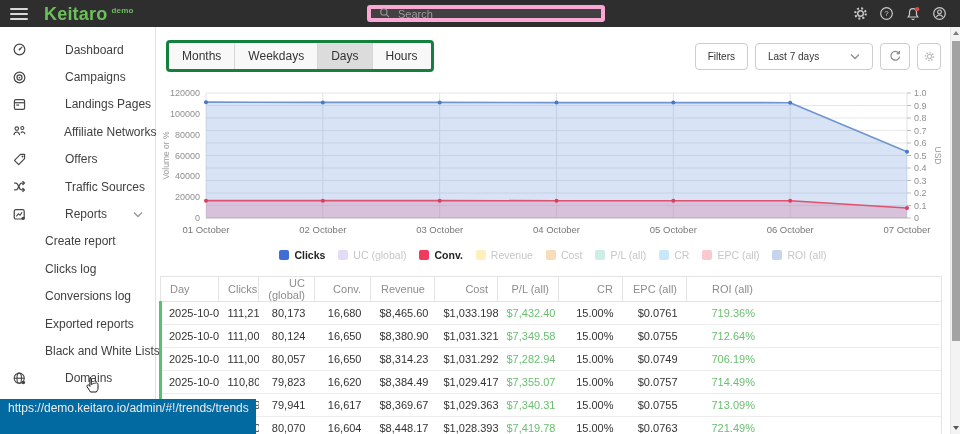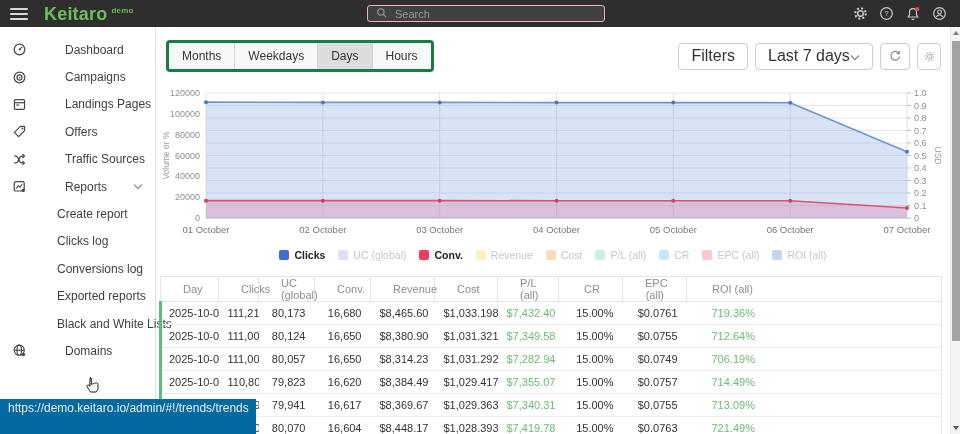--- a/index.html
+++ b/index.html
@@ -5,57 +5,57 @@
   * { margin:0; padding:0; box-sizing:border-box; }
   html,body { width:960px; height:434px; overflow:hidden; background:#fff;
     font-family:"Liberation Sans", sans-serif; }
   
   .topbar { position:relative; height:27px; background:#2e2e2e; display:flex; align-items:center; z-index:30; }
   .burger { width:18px; margin-left:10px; cursor:pointer; }
   .burger div { height:2px; background:#d8d8d8; border-radius:1px; margin:3px 0; }
   .logo { margin-left:16px; font-size:18px; font-weight:bold; color:#6dbf5b; letter-spacing:.2px; line-height:1; }
   .logo-badge { font-size:8px; color:#6dbf5b; margin-left:4px; vertical-align:7px; }
   .search { position:absolute; left:367px; top:5px; width:238px; height:17px; background:#414141;
-    border:1px solid #f9a8d4; border-radius:3px; display:flex; align-items:center; padding:0 8px; }
+    border:4px solid #f9a8d4; border-radius:3px; display:flex; align-items:center; padding:0 8px; }
   .search-ph { font-size:11px; color:#9c9c9c; margin-left:7px; }
   .top-icons { position:absolute; right:13px; top:0; height:27px; display:flex; align-items:center; gap:11px; }
   .top-icons > span { display:inline-flex; cursor:pointer; position:relative; }
   
   .app-body { display:flex; height:407px; }
   .sidebar { width:156px; border-right:1px solid #e2e2e2; background:#fff; padding-top:9px; position:relative; }
   .side-item { display:flex; align-items:center; height:27.4px; padding-left:12px; font-size:12px; color:#3f3f3f; cursor:pointer;gap:24px; }
   .side-item .side-icon { width:16px; display:inline-flex; }
   .side-item .side-label { margin-left:13px; white-space:nowrap; }
   .side-item.indent { padding-left:41px; }
-  .side-item.indent .side-label { margin-left:16px; }
+  .side-item.indent .side-label { margin-left:4px; }
   .side-item.active { background:#ececec; }
   .side-chevron { margin-left:auto; margin-right:12px; display:inline-flex; }
   .main { flex:1; position:relative; }
   
   .toolbar { display:flex; justify-content:space-between; align-items:center; margin:13px 9px 0 10px; }
   .tabs { display:inline-flex; border:3px solid #15803d; border-radius:4px; overflow:hidden; background:#f8f8f8; }
   .tab { padding:0 13px; height:26px; line-height:26px; font-size:12px; color:#333; border-right:1px solid #d6d6d6; cursor:pointer; }
   .tab:last-child { border-right:none; }
   .tab.active { background:#dcdcdc; }
   .tb-right { display:flex; align-items:center; gap:7px; }
   .btn { height:27px; display:inline-flex; align-items:center; padding:0 12px; border:1px solid #cdcdcd;
-    border-radius:4px; background:#fff; font-size:16px; color:#333; cursor:pointer; }
+    border-radius:4px; background:#fff; font-size:10px; color:#333; cursor:pointer; }
   .select { width:118px; justify-content:space-between; }
   .icon-btn { width:30px; padding:0; justify-content:center; }
   .icon-btn.dim { width:24px; }
   
   .chart-wrap { margin:7px 0 0 3px; }
   .legend { display:flex; justify-content:center; align-items:center; gap:13px; margin-top:5px; height:14px; }
   .lg-item { display:flex; align-items:center; gap:5px; font-size:10.5px; cursor:pointer; }
   .lg-swatch { width:10px; height:10px; border-radius:2px; }
   .lg-item .lg-label { color:#c7c7c7; }
   .lg-item.active .lg-label { color:#222; font-weight:bold; }
   
   table { border-collapse:collapse; table-layout:fixed; width:781px; margin:14px 0 0 3px; font-size:11px; }
-  th { font-weight:normal; color:#8d8d8d; border:1px solid #e4e4e4; height:23px; padding:0 22px; background:#fff; }
+  th { font-weight:normal; color:#8d8d8d; border:1px solid #e4e4e4; height:23px; padding:0 9px; background:#fff; }
   td { height:23px; padding:0 9px; color:#333; border-bottom:1px solid #ececec; overflow:hidden; white-space:nowrap; }
   table { border:1px solid #e4e4e4; }
   tbody td:first-child { border-left:3px solid #56c271; padding-left:7px; }
   .al { text-align:left; } .ar { text-align:right; }
   td.green { color:#6abf71; }
   .roi { text-align:left !important; padding-left:25px !important; }
   
   .scrollbar { width:10px; background:#f3f3f3; border-left:1px solid #e6e6e6; position:relative; }
   .sb-thumb { position:absolute; left:1px; top:14px; width:8px; height:300px; background:#a3a3a3; cursor:pointer; }
   .sb-up { position:absolute; left:2px; top:4px; width:0; height:0; border-left:3px solid transparent;
@@ -142,20 +142,31 @@
         </div>
         <div class="side-item">
           <span class="side-icon">
             <svg width="15" height="15" viewBox="0 0 16 16">
               <rect x="2.6" y="2.9" width="10.8" height="10.2" rx="1.4" fill="none" stroke="#474747" stroke-width="1.3"></rect>
               <line x1="2.6" y1="6.1" x2="13.4" y2="6.1" stroke="#474747" stroke-width="1.3"></line>
               <line x1="4.6" y1="8.6" x2="7.6" y2="8.6" stroke="#474747" stroke-width="1.3"></line>
             </svg>
           </span>
           <span class="side-label">Landings Pages</span>
+        </div>
+        <div class="side-item">
+          <span class="side-icon">
+            <svg width="15" height="15" viewBox="0 0 16 16">
+              <circle cx="5.1" cy="4.9" r="1.9" fill="none" stroke="#474747" stroke-width="1.2"></circle>
+              <circle cx="11" cy="4.3" r="1.6" fill="none" stroke="#474747" stroke-width="1.2"></circle>
+              <path d="M2 11.8c.3-2.1 1.6-3.3 3.1-3.3s2.8 1.2 3.1 3.3" fill="none" stroke="#474747" stroke-width="1.2"></path>
+              <path d="M9.6 9.5c.5-.8 1.4-1.2 2.3-1 .9.2 1.6 1 1.9 2.3" fill="none" stroke="#474747" stroke-width="1.2"></path>
+            </svg>
+          </span>
+          <span class="side-label">Affiliate Networks</span>
         </div>
         <div class="side-item">
           <span class="side-icon">
             <svg width="15" height="15" viewBox="0 0 16 16">
               <path d="M9 2.6h4.4V7L7.1 13.4 2.6 8.9 9 2.6z" fill="none" stroke="#474747" stroke-width="1.3" stroke-linejoin="round"></path>
               <circle cx="11.2" cy="4.8" r="1" fill="#474747"></circle>
             </svg>
           </span>
           <span class="side-label">Offers</span>
         </div>

